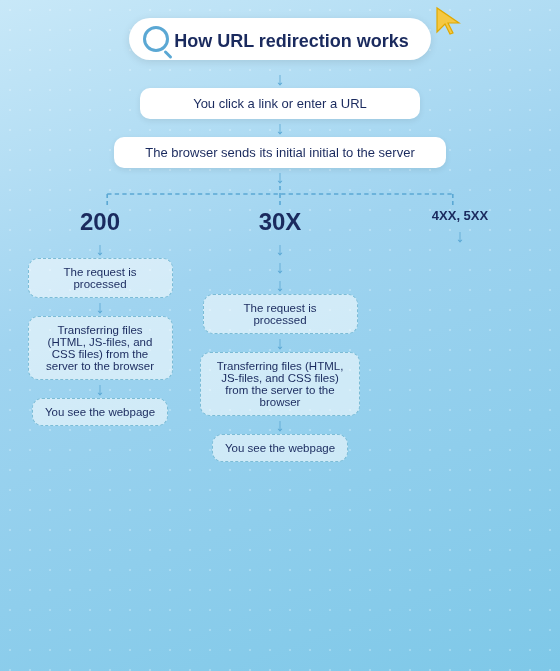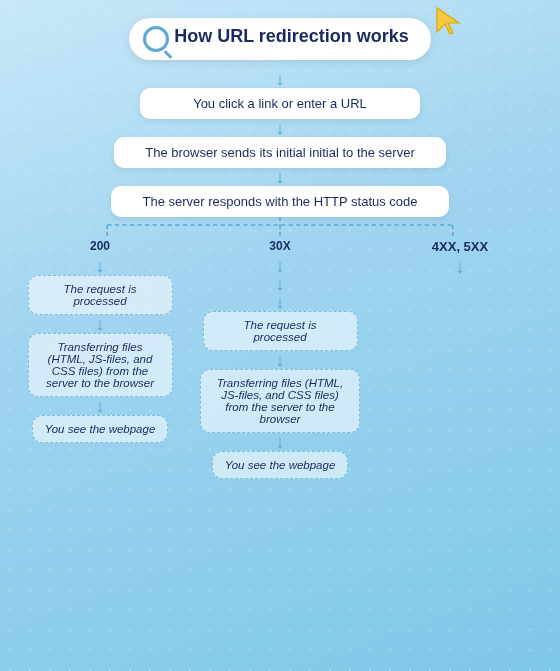--- a/index.html
+++ b/index.html
@@ -33,21 +33,21 @@
       padding: 18px 10px 10px;
       position: relative;
     }
 
     
     .title-bar {
       background: white;
       border-radius: 30px;
       padding: 8px 22px 8px 14px;
       display: flex;
-      align-items: flex-start;
+      align-items: flex-end;
       gap: 5px;
       margin-bottom: 10px;
       box-shadow: 0 2px 8px rgba(0,0,0,0.1);
       position: relative;
     }
 
     .search-icon-circle {
       width: 26px;
       height: 26px;
       border: 3px solid #5ba8d4;
@@ -116,38 +116,37 @@
     }
 
     .col {
       display: flex;
       flex-direction: column;
       align-items: center;
       width: 170px;
     }
 
     .status-code {
-      font-size: 12px;
+      font-size: 24px;
       font-weight: 800;
       color: #1a2a5e;
       margin-bottom: 4px;
     }
 
     .box-border {
       border: 1.5px dashed #7bbcd6;
       border-radius: 10px;
       padding: 7px 12px;
       text-align: center;
       font-size: 11.5px;
       color: #1a2a5e;
       font-weight: 500;
       background: rgba(255,255,255,0.55);
       min-width: 105px;
       max-width: 145px;
-      font-style: italic;
     }
   </style>
 </head>
 <body>
 
 <div class="container">
 
   <div class="title-bar">
     <div class="search-icon-circle"></div>
     <span class="title-text">How URL redirection works</span>
@@ -159,21 +158,20 @@
 
   <div class="arrow-down">↓</div>
   <div class="flow-box wide">You click a link or enter a URL</div>
 
   <div class="arrow-down">↓</div>
 
   <div class="flow-box wide">The browser sends its initial initial to the server</div>
 
   <div class="arrow-down">↓</div>
 
-  <div class="flow-box wide">The server responds with the HTTP status code</div>
 
   <div style="width:100%; height:22px; position:relative;">
     <svg width="100%" height="22" viewBox="0 0 500 22" preserveAspectRatio="none">
 
       <line x1="250" y1="0" x2="250" y2="8" stroke="#5ba8d4" stroke-width="1.5" stroke-dasharray="4,3"></line>
 
       <line x1="90" y1="8" x2="410" y2="8" stroke="#5ba8d4" stroke-width="1.5" stroke-dasharray="4,3"></line>
 
       <line x1="90" y1="8" x2="90" y2="22" stroke="#5ba8d4" stroke-width="1.5" stroke-dasharray="4,3"></line>
 

